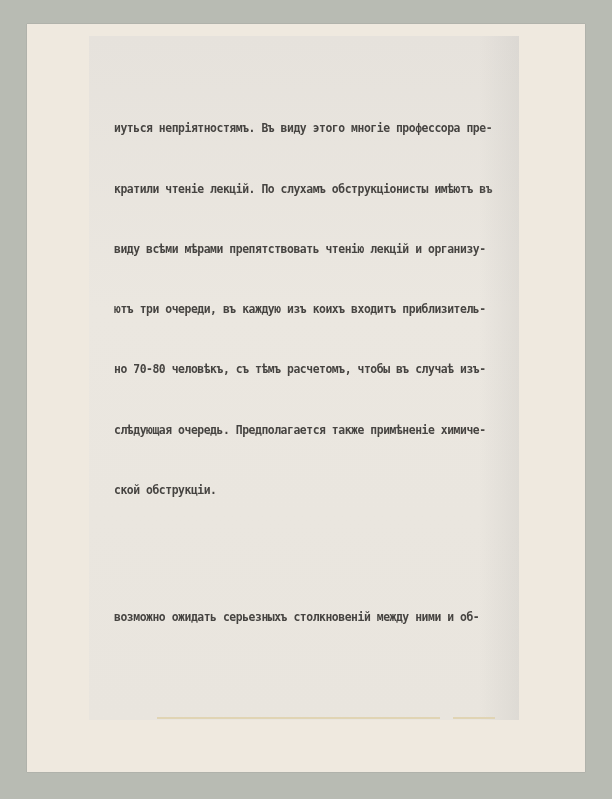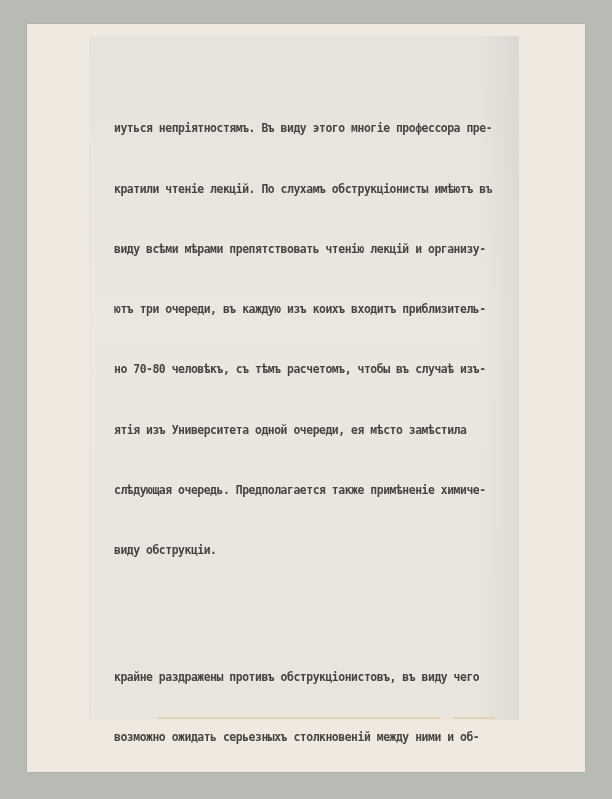--- a/index.html
+++ b/index.html
@@ -75,26 +75,24 @@
 
 <div class="paper">
   <div class="photo">
     <div class="text">
       
       <span class="line">иуться непріятностямъ. Въ виду этого многіе профессора пре-</span>
       <span class="line">кратили чтеніе лекцій. По слухамъ обструкціонисты имѣютъ въ</span>
       <span class="line">виду всѣми мѣрами препятствовать чтенію лекцій и организу-</span>
       <span class="line">ютъ три очереди, въ каждую изъ коихъ входитъ приблизитель-</span>
       <span class="line">но 70-80 человѣкъ, съ тѣмъ расчетомъ, чтобы въ случаѣ изъ-</span>
-      <span class="line">ятія изъ Университета одной очереди, ея мѣсто замѣстила</span>
       <span class="line">слѣдующая очередь. Предполагается также примѣненіе химиче-</span>
-      <span class="line">виду обструкціи.</span>
+      <span class="line">ской обструкціи.</span>
       <span class="para-gap"></span>
       
-      <span class="line">крайне раздражены противъ обструкціонистовъ, въ виду чего</span>
       <span class="line">возможно ожидать серьезныхъ столкновеній между ними и об-</span>
       
       
       
       
       
       
       
       
       

